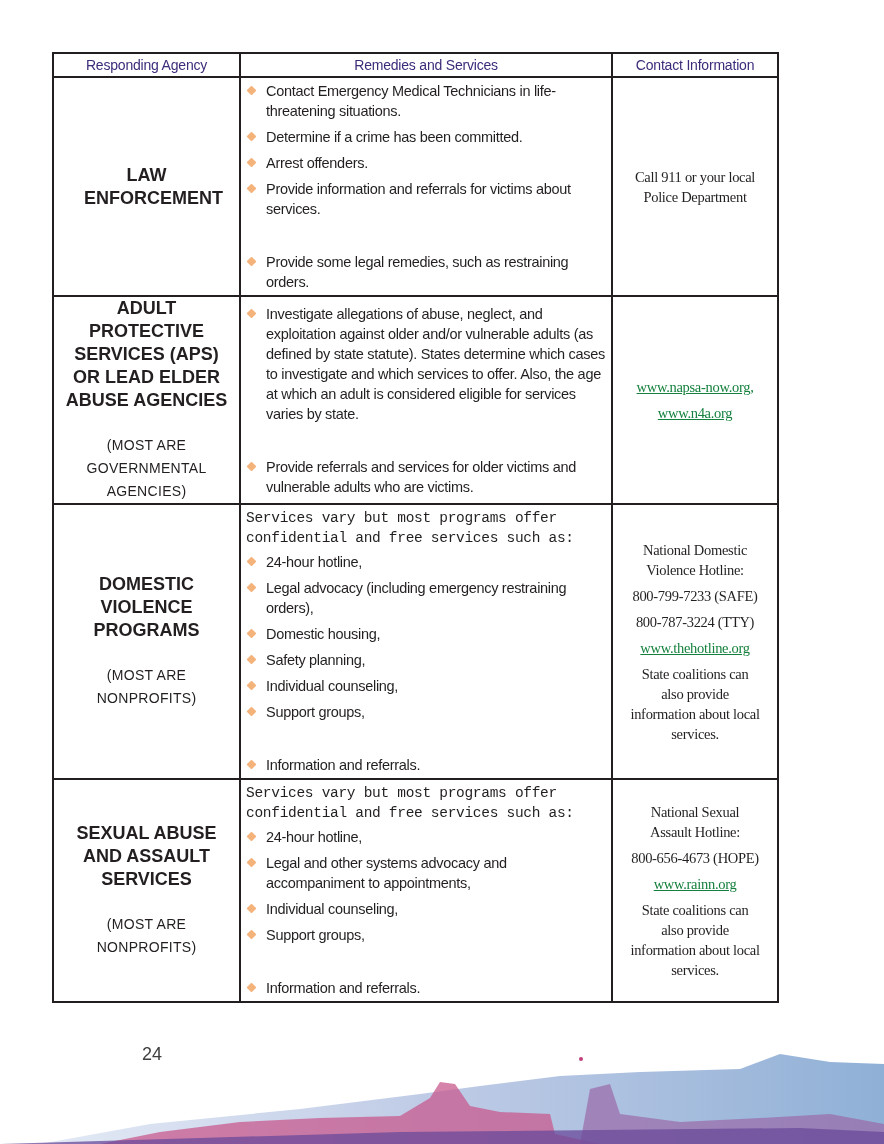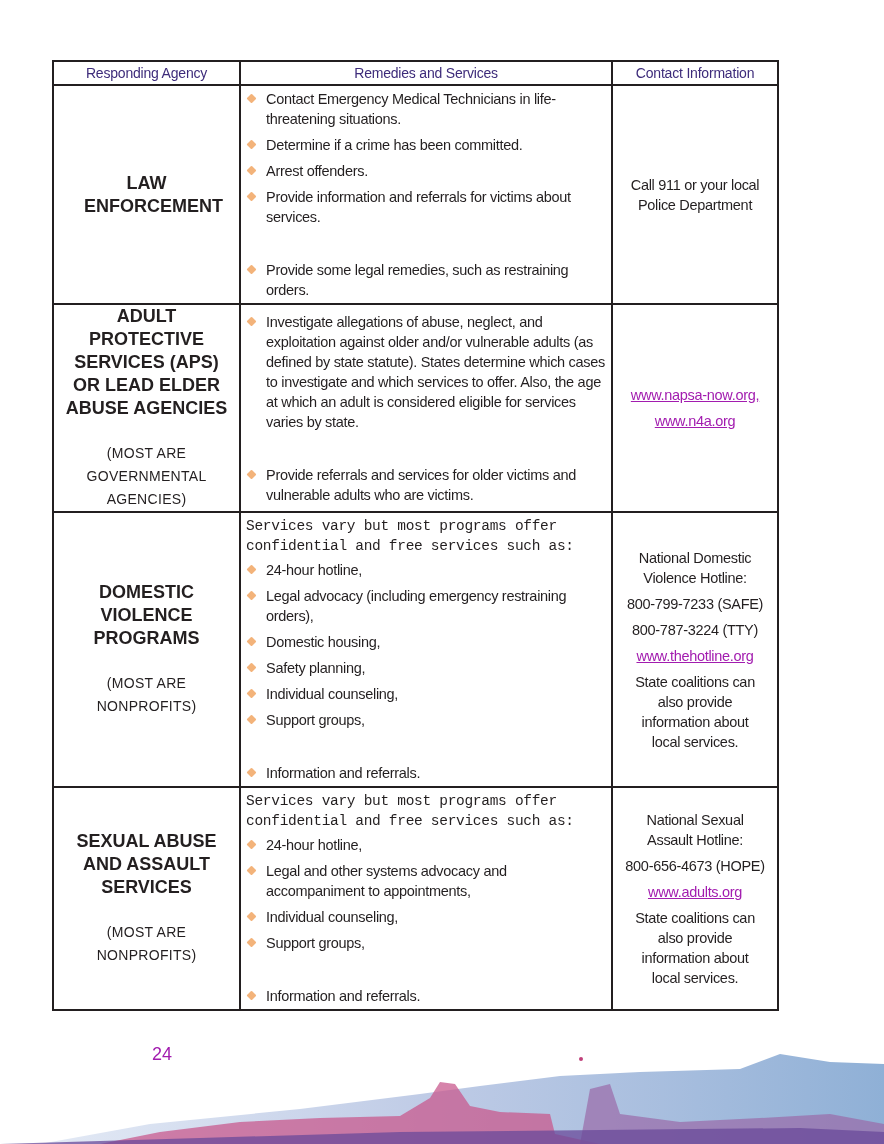--- a/index.html
+++ b/index.html
@@ -3,21 +3,21 @@
 <meta charset="utf-8">
 <style>
   html, body { margin:0; padding:0; }
   body {
     width:884px; height:1144px; position:relative; overflow:hidden;
     background:#ffffff;
     font-family:"Liberation Sans", "DejaVu Sans", sans-serif;
     color:#231f20;
   }
   .tbl {
-    position:absolute; left:52px; top:60px; width:727px;
+    position:absolute; left:52px; top:52px; width:727px;
     border-collapse:collapse; table-layout:fixed;
   }
   .tbl td, .tbl th {
     border:2px solid #231f20; padding:0; vertical-align:middle;
   }
   .tbl th {
     height:22px; font-weight:normal; font-size:14px; color:#3d2b7a;
     text-align:center; letter-spacing:-0.2px;
   }
   .col-agency { width:186px; }
@@ -33,26 +33,26 @@
   }
   .rem { padding:3px 4px 3px 5px !important; font-size:14.5px; line-height:20px; letter-spacing:-0.3px;border-radius:22px; }
   .rem .intro { margin:0 0 4px 0;font-family:Liberation Mono, monospace; }
   .rem ul { list-style:none; margin:0; padding:0; }
   .rem li { position:relative; padding-left:20px; margin:0 0 6px 0; }
   .rem li:last-child { margin-bottom:0;margin-top:33px; }
   .bullet {
     position:absolute; left:2px; top:6px; width:7px; height:7px;
     background:#f3b37a; transform:rotate(45deg); border-radius:1px;
   }
-  .contact { text-align:center; font-size:14.5px; line-height:20px; letter-spacing:-0.3px; padding:2px 4px !important; }
+  .contact { text-align:center; font-size:14.5px; line-height:20px; letter-spacing:-0.3px; padding:2px 4px !important;font-family:Liberation Serif, serif; }
   .contact p { margin:0 0 6px 0; }
   .contact p:last-child { margin-bottom:0; }
-  .link { color:#a21caf; text-decoration:underline; }
+  .link { color:#15803d; text-decoration:underline; }
   .page-num {
-    position:absolute; left:152px; top:1044px; font-size:18px; color:#a21caf;
+    position:absolute; left:142px; top:1044px; font-size:18px; color:#404040;
   }
   .wash { position:absolute; left:0; bottom:0; width:884px; height:130px; }
 </style>
 </head>
 <body>
 
 <table class="tbl">
   <colgroup>
       <col class="col-agency">
       <col class="col-rem">
@@ -139,21 +139,21 @@
           <li><span class="bullet"></span><span>24-hour hotline,</span></li>
           <li><span class="bullet"></span><span>Legal and other systems advocacy and accompaniment to appointments,</span></li>
           <li><span class="bullet"></span><span>Individual counseling,</span></li>
           <li><span class="bullet"></span><span>Support groups,</span></li>
           <li><span class="bullet"></span><span>Information and referrals.</span></li>
         </ul>
       </td>
       <td class="contact">
         <p style="padding:0 26px">National Sexual Assault Hotline:</p>
         <p>800-656-4673 (HOPE)</p>
-        <p><a class="link">www.adults.org</a></p>
+        <p><a class="link">www.rainn.org</a></p>
         <p style="padding:0 12px">State coalitions can also provide information about local services.</p>
       </td>
     </tr>
   </tbody>
 </table>
 
 <div class="page-num">24</div>
 
 <svg class="wash" viewBox="0 0 884 130" preserveAspectRatio="none">
   <defs>

